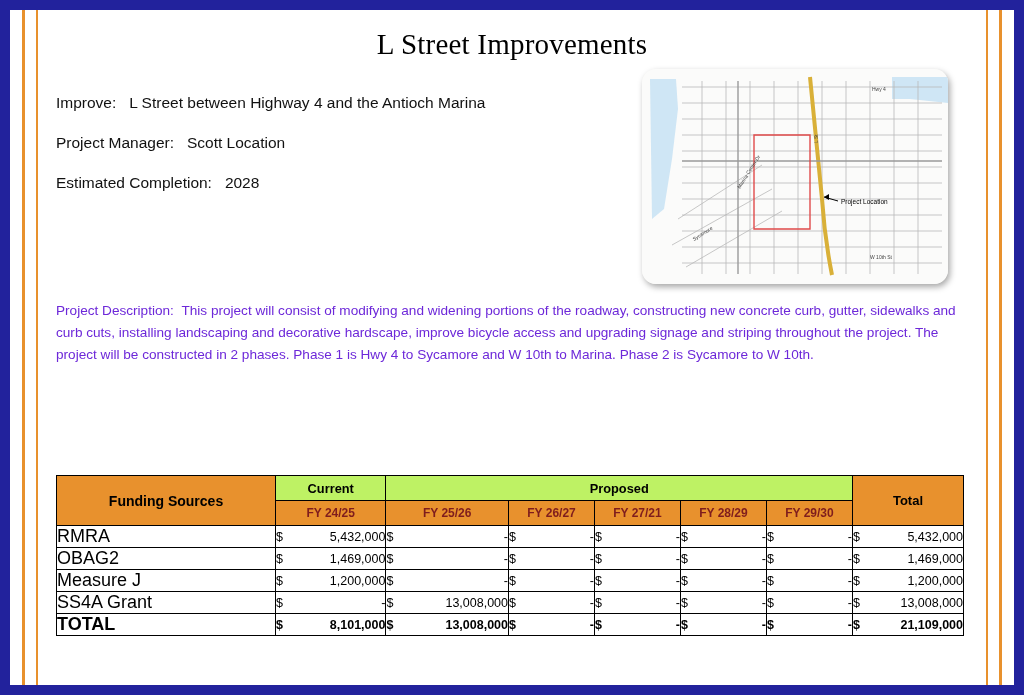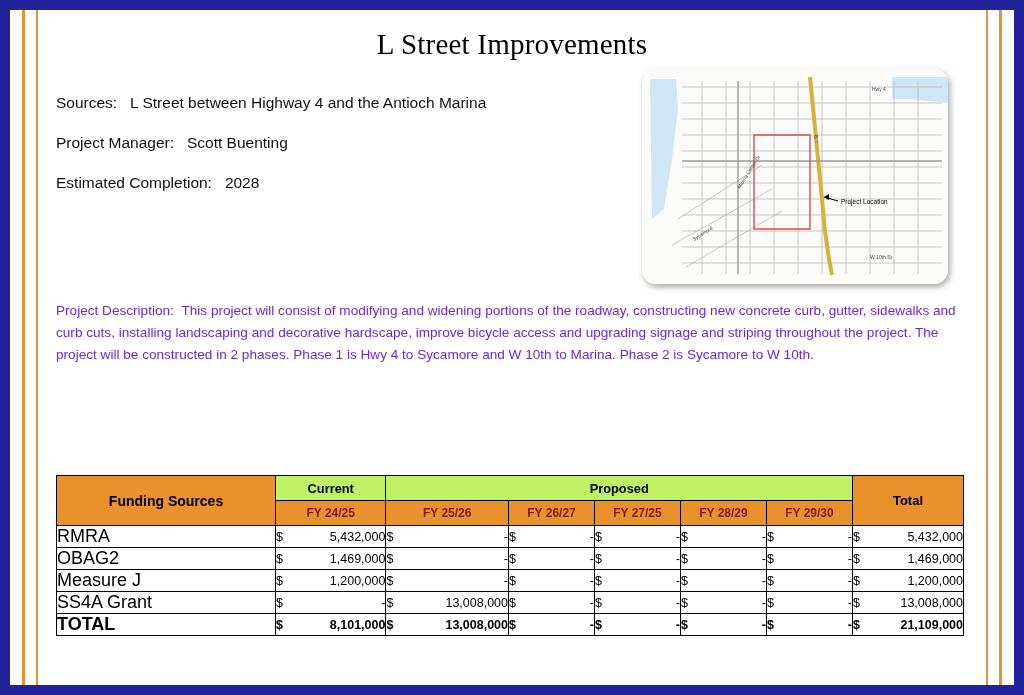--- a/index.html
+++ b/index.html
@@ -210,28 +210,28 @@
   <div class="rule-left-inner"></div>
   <div class="rule-right-orange"></div>
   <div class="rule-right-inner"></div>
 
   <div class="content">
 
     <div class="title">L Street Improvements</div>
 
     <div class="info-block">
       <div class="info-line">
-        <span>Sources:</span>
+        <span>Improve:</span>
         <span>&nbsp;</span>
         <span>L Street between Highway 4 and the Antioch Marina</span>
       </div>
       <div class="info-line">
         <span>Project Manager:</span>
         <span>&nbsp;</span>
-        <span>Scott Buenting</span>
+        <span>Scott Location</span>
       </div>
       <div class="info-line">
         <span>Estimated Completion:</span>
         <span>&nbsp;</span>
         <span>2028</span>
       </div>
     </div>
 
     <div class="map-wrap">
       <svg width="306" height="215" viewBox="0 0 306 215">
@@ -302,21 +302,21 @@
         <tr>
           <th class="hdr-fs" rowspan="2">Funding Sources</th>
           <th class="hdr-orange">Current</th>
           <th class="hdr-orange" colspan="5">Proposed</th>
           <th class="hdr-total" rowspan="2">Total</th>
         </tr>
         <tr>
           <th class="hdr-fy">FY 24/25</th>
           <th class="hdr-fy">FY 25/26</th>
           <th class="hdr-fy">FY 26/27</th>
-          <th class="hdr-fy">FY 27/25</th>
+          <th class="hdr-fy">FY 27/21</th>
           <th class="hdr-fy">FY 28/29</th>
           <th class="hdr-fy">FY 29/30</th>
         </tr>
       </thead>
       <tbody>
 
         <tr>
           <td class="label">RMRA</td>
           <td class="money">
               <span class="dollar">$</span>

